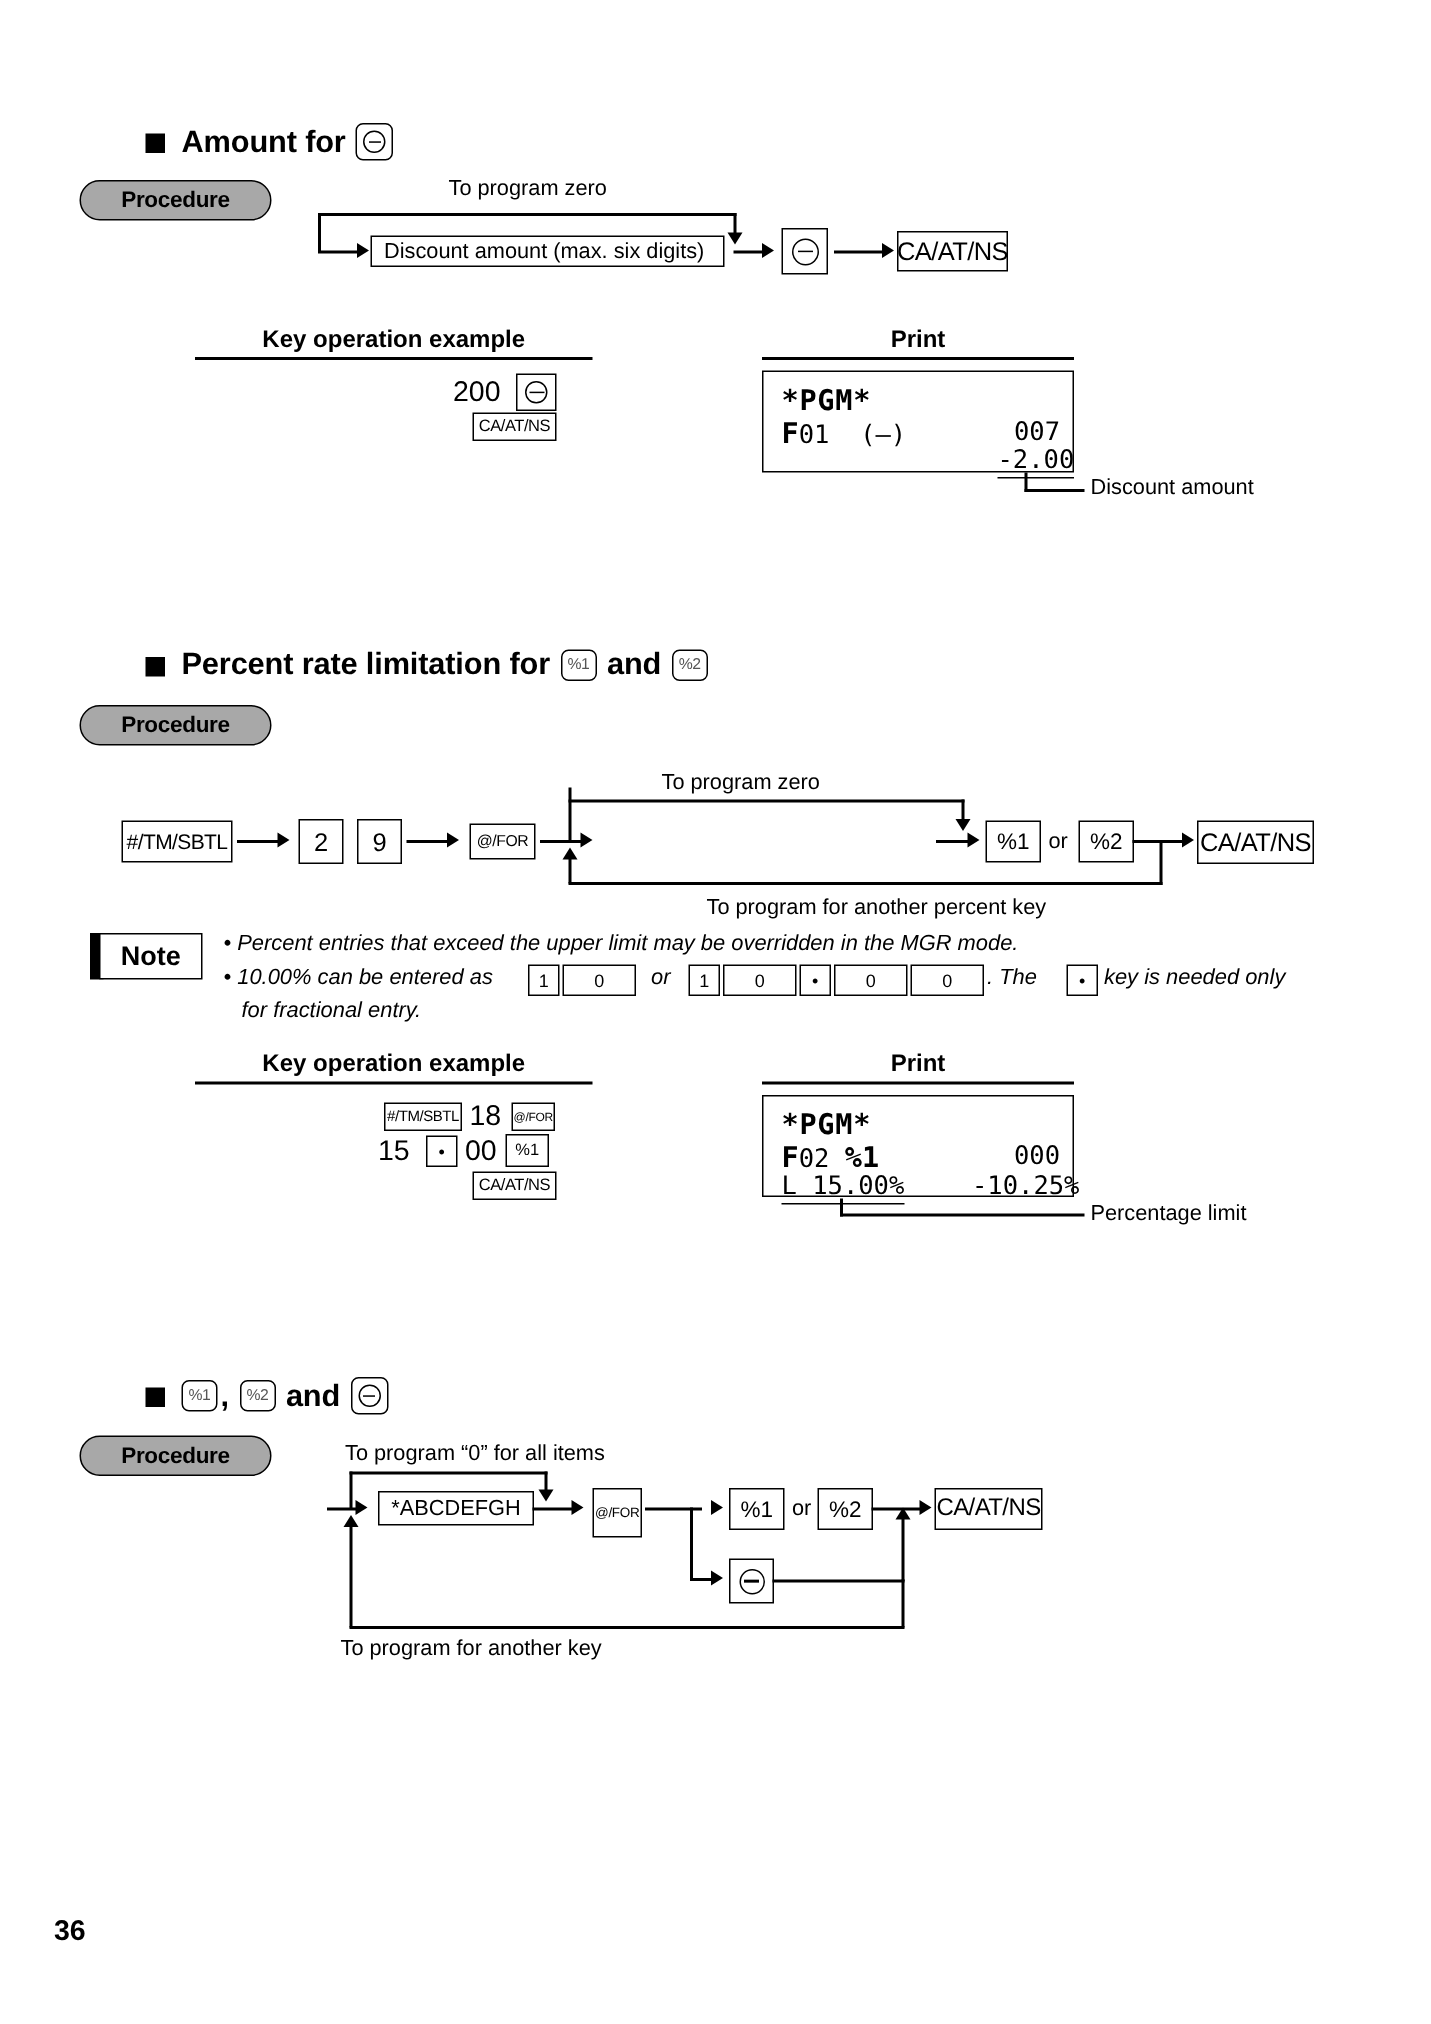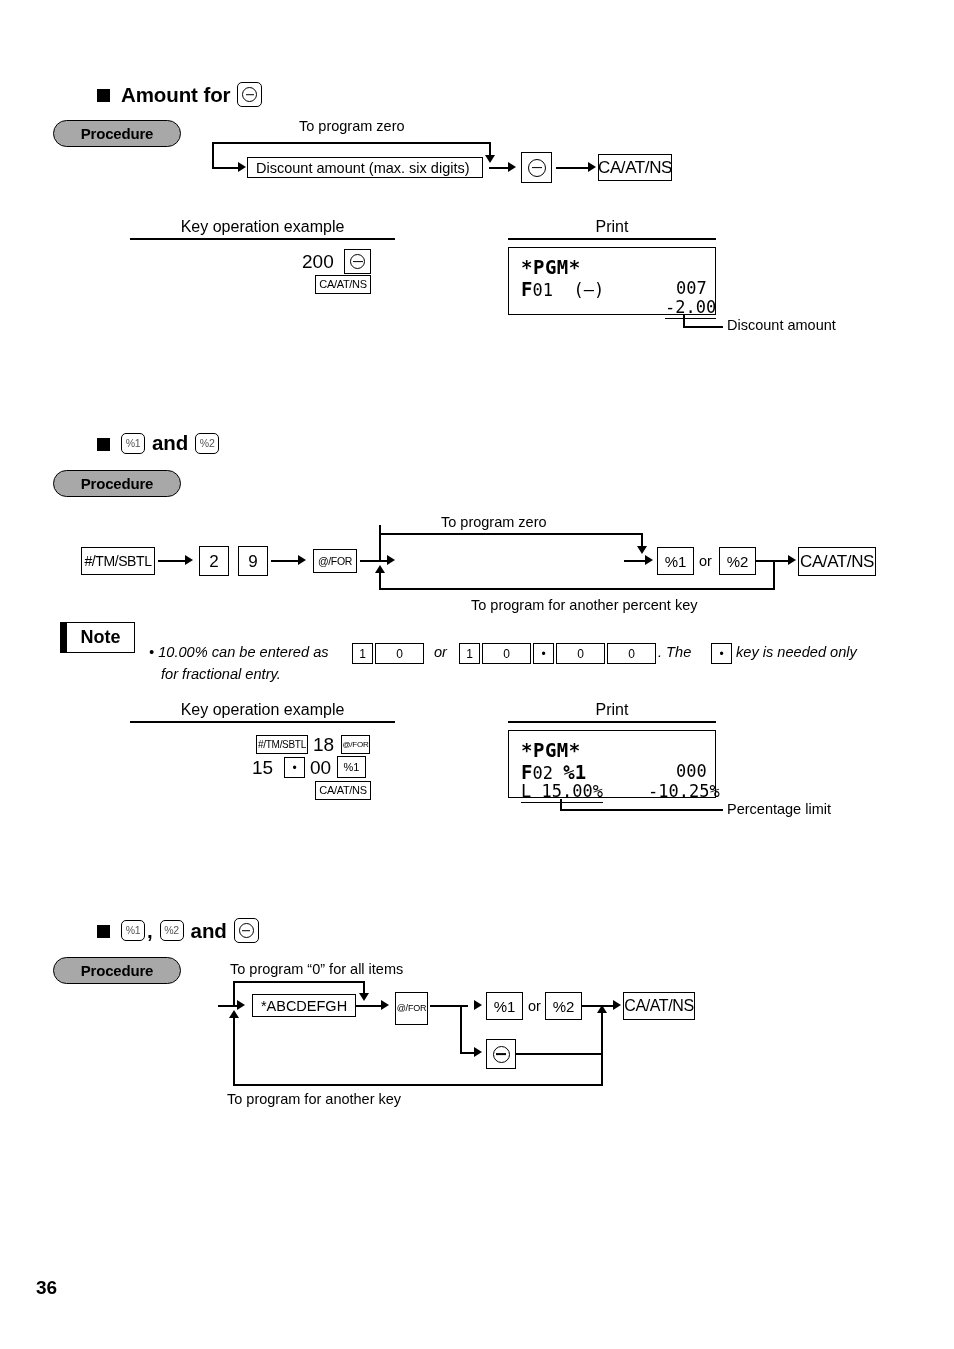--- a/index.html
+++ b/index.html
@@ -52,21 +52,21 @@
   .arw { position:absolute; width:0; height:0; }
   .arw.r { border-top:5px solid transparent; border-bottom:5px solid transparent; border-left:8px solid #000; }
   .arw.d { border-left:5px solid transparent; border-right:5px solid transparent; border-top:8px solid #000; }
   .arw.u { border-left:5px solid transparent; border-right:5px solid transparent; border-bottom:8px solid #000; }
 
   
   .fk { position:absolute; display:inline-flex; align-items:center; justify-content:center;
         border:1.7px solid #000; background:#fff; line-height:1; white-space:nowrap; }
 
   
-  .colhead { position:absolute; font-size:16px; font-weight:normal; text-align:center; }
+  .colhead { position:absolute; font-size:16px; font-weight:bold; text-align:center; }
   .colrule { position:absolute; height:1.6px; background:#000; }
 
   
   .koe { position:absolute; font-size:19px; white-space:nowrap; }
 
   
   .printbox { position:absolute; border:1.6px solid #000; background:#fff;
               font-family:"DejaVu Sans Mono", monospace; }
   .pgm { position:absolute; font-weight:bold; font-size:19px; letter-spacing:0.5px; }
   .prow { position:absolute; font-size:17px; white-space:nowrap; }
@@ -149,20 +149,21 @@
   </div>
   <div class="prow" style="left:676px; top:278px; font-family:'DejaVu Sans Mono', monospace;">007</div>
   <div class="prow" style="left:665px; top:297px; font-family:'DejaVu Sans Mono', monospace; border-bottom:1.6px solid #000; padding-bottom:1px;">-2.00</div>
 
   <div class="ln v" style="left:683px; top:315px; height:13px;"></div>
   <div class="ln h" style="left:683px; top:326px; width:40px;"></div>
   <div class="callout" style="left:727px; top:317px;">Discount amount</div>
 
   <div class="sec-head" style="left:52px; top:431px;">
     <span class="sq"></span>
+    <span>Percent rate limitation for</span>
     <span class="kc rsq h-pct">
         <span>%1</span>
       </span>
     <span>and</span>
     <span class="kc rsq h-pct">
         <span>%2</span>
       </span>
   </div>
 
   <div class="proc" style="left:53px; top:470px;">
@@ -219,20 +220,21 @@
   <div class="ln h" style="left:379px; top:588px; width:396px;"></div>
   <div class="ln v" style="left:379px; top:572px; height:17px;"></div>
   <div class="arw u" style="left:375px; top:565px;"></div>
   <div class="flabel" style="left:471px; top:597px;">To program for another percent key</div>
 
   <div class="notebar" style="left:60px; top:622px; width:9px; height:31px;"></div>
   <div class="notebox" style="left:66px; top:622px; width:69px; height:31px; justify-content:center;">
     <span style="font-size:18px; font-weight:bold;">Note</span>
   </div>
 
+  <div class="notetxt" style="left:149px; top:621px;">• Percent entries that exceed the upper limit may be overridden in the MGR mode.</div>
 
   <div class="notetxt" style="left:149px; top:644px;text-align:center;">• 10.00% can be entered as</div>
   <div class="fk circ" style="left:352px; top:643px; width:21px; height:21px; font-size:12px;">
       <span>1</span>
     </div>
   <div class="fk oval" style="left:375px; top:643px; width:49px; height:21px; font-size:12px;">
       <span>0</span>
     </div>
   <div class="notetxt" style="left:434px; top:644px;">or</div>
   <div class="fk circ" style="left:459px; top:643px; width:21px; height:21px; font-size:12px;">

